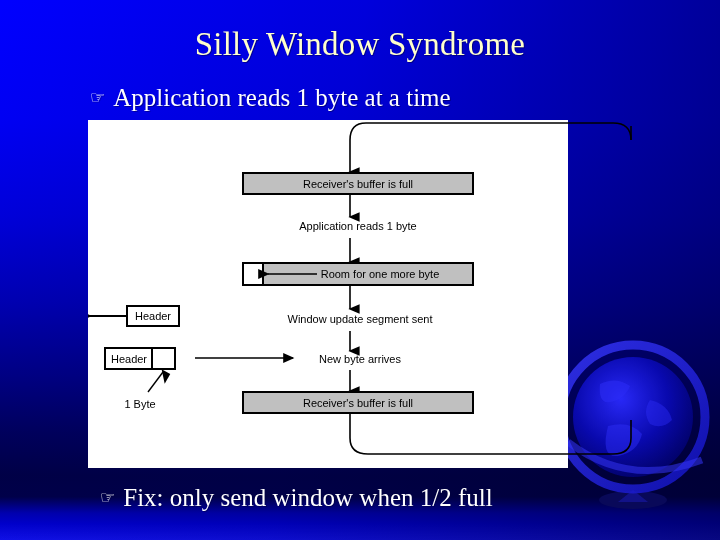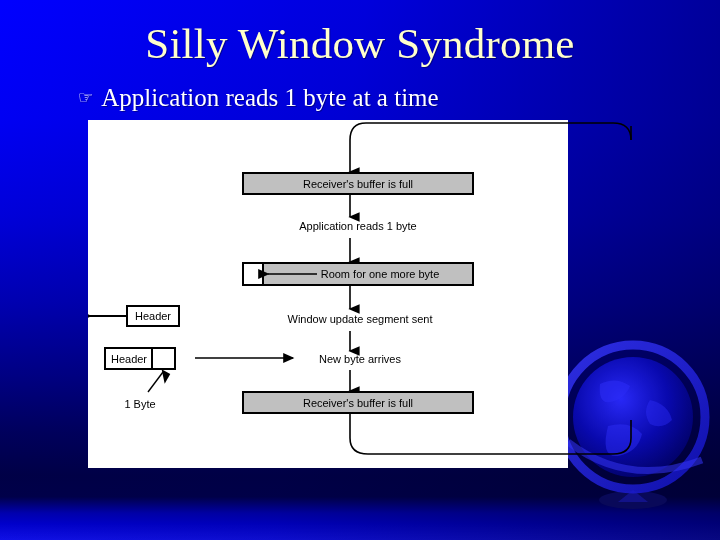--- a/index.html
+++ b/index.html
@@ -46,34 +46,35 @@
   }
 
   
   #title {
     position: absolute;
     left: 0;
     top: 24px;
     width: 720px;
     text-align: center;
     color: #ffffcc;
-    font-size: 43px;
+    font-size: 33px;
     line-height: 40px;
     letter-spacing: 0.2px;
     text-shadow: 1px 1px 0 rgba(0,0,60,0.45);
   }
 
   
   .bullet {
     position: absolute;
     color: #ffffff;
     font-size: 25px;
     line-height: 30px;
     white-space: nowrap;
     text-shadow: 1px 1px 0 rgba(0,0,60,0.45);
+    margin-left: 12px;
   }
   .bullet .glyph {
     font-family: "DejaVu Sans", sans-serif;
     font-size: 17px;
     vertical-align: 3px;
     margin-right: 8px;
   }
   #bullet-top { left: 78px; top: 82px; }
   #bullet-bottom { left: 88px; top: 482px; }
 
@@ -178,14 +179,17 @@
 
       <line x1="262" y1="250" x2="262" y2="271" stroke="#000" stroke-width="1.6" marker-end="url(#arrDown)"></line>
 
       <rect x="155" y="272" width="230" height="21" fill="#c0c0c0" stroke="#000" stroke-width="2"></rect>
       <text x="270" y="287" text-anchor="middle" font-family="'Liberation Sans', sans-serif" font-size="11" fill="#000">Receiver's buffer is full</text>
 
       <path d="M262,293 L262,318 Q262,334 280,334 L525,334 Q543,334 543,318 L543,300" fill="none" stroke="#000" stroke-width="1.6"></path>
     </svg>
   </div>
 
+  <div class="bullet" id="bullet-bottom">
+    <span class="glyph">☞</span><span>Fix: only send window when 1/2 full</span>
+  </div>
 
 </div>
 
 </body></html>

